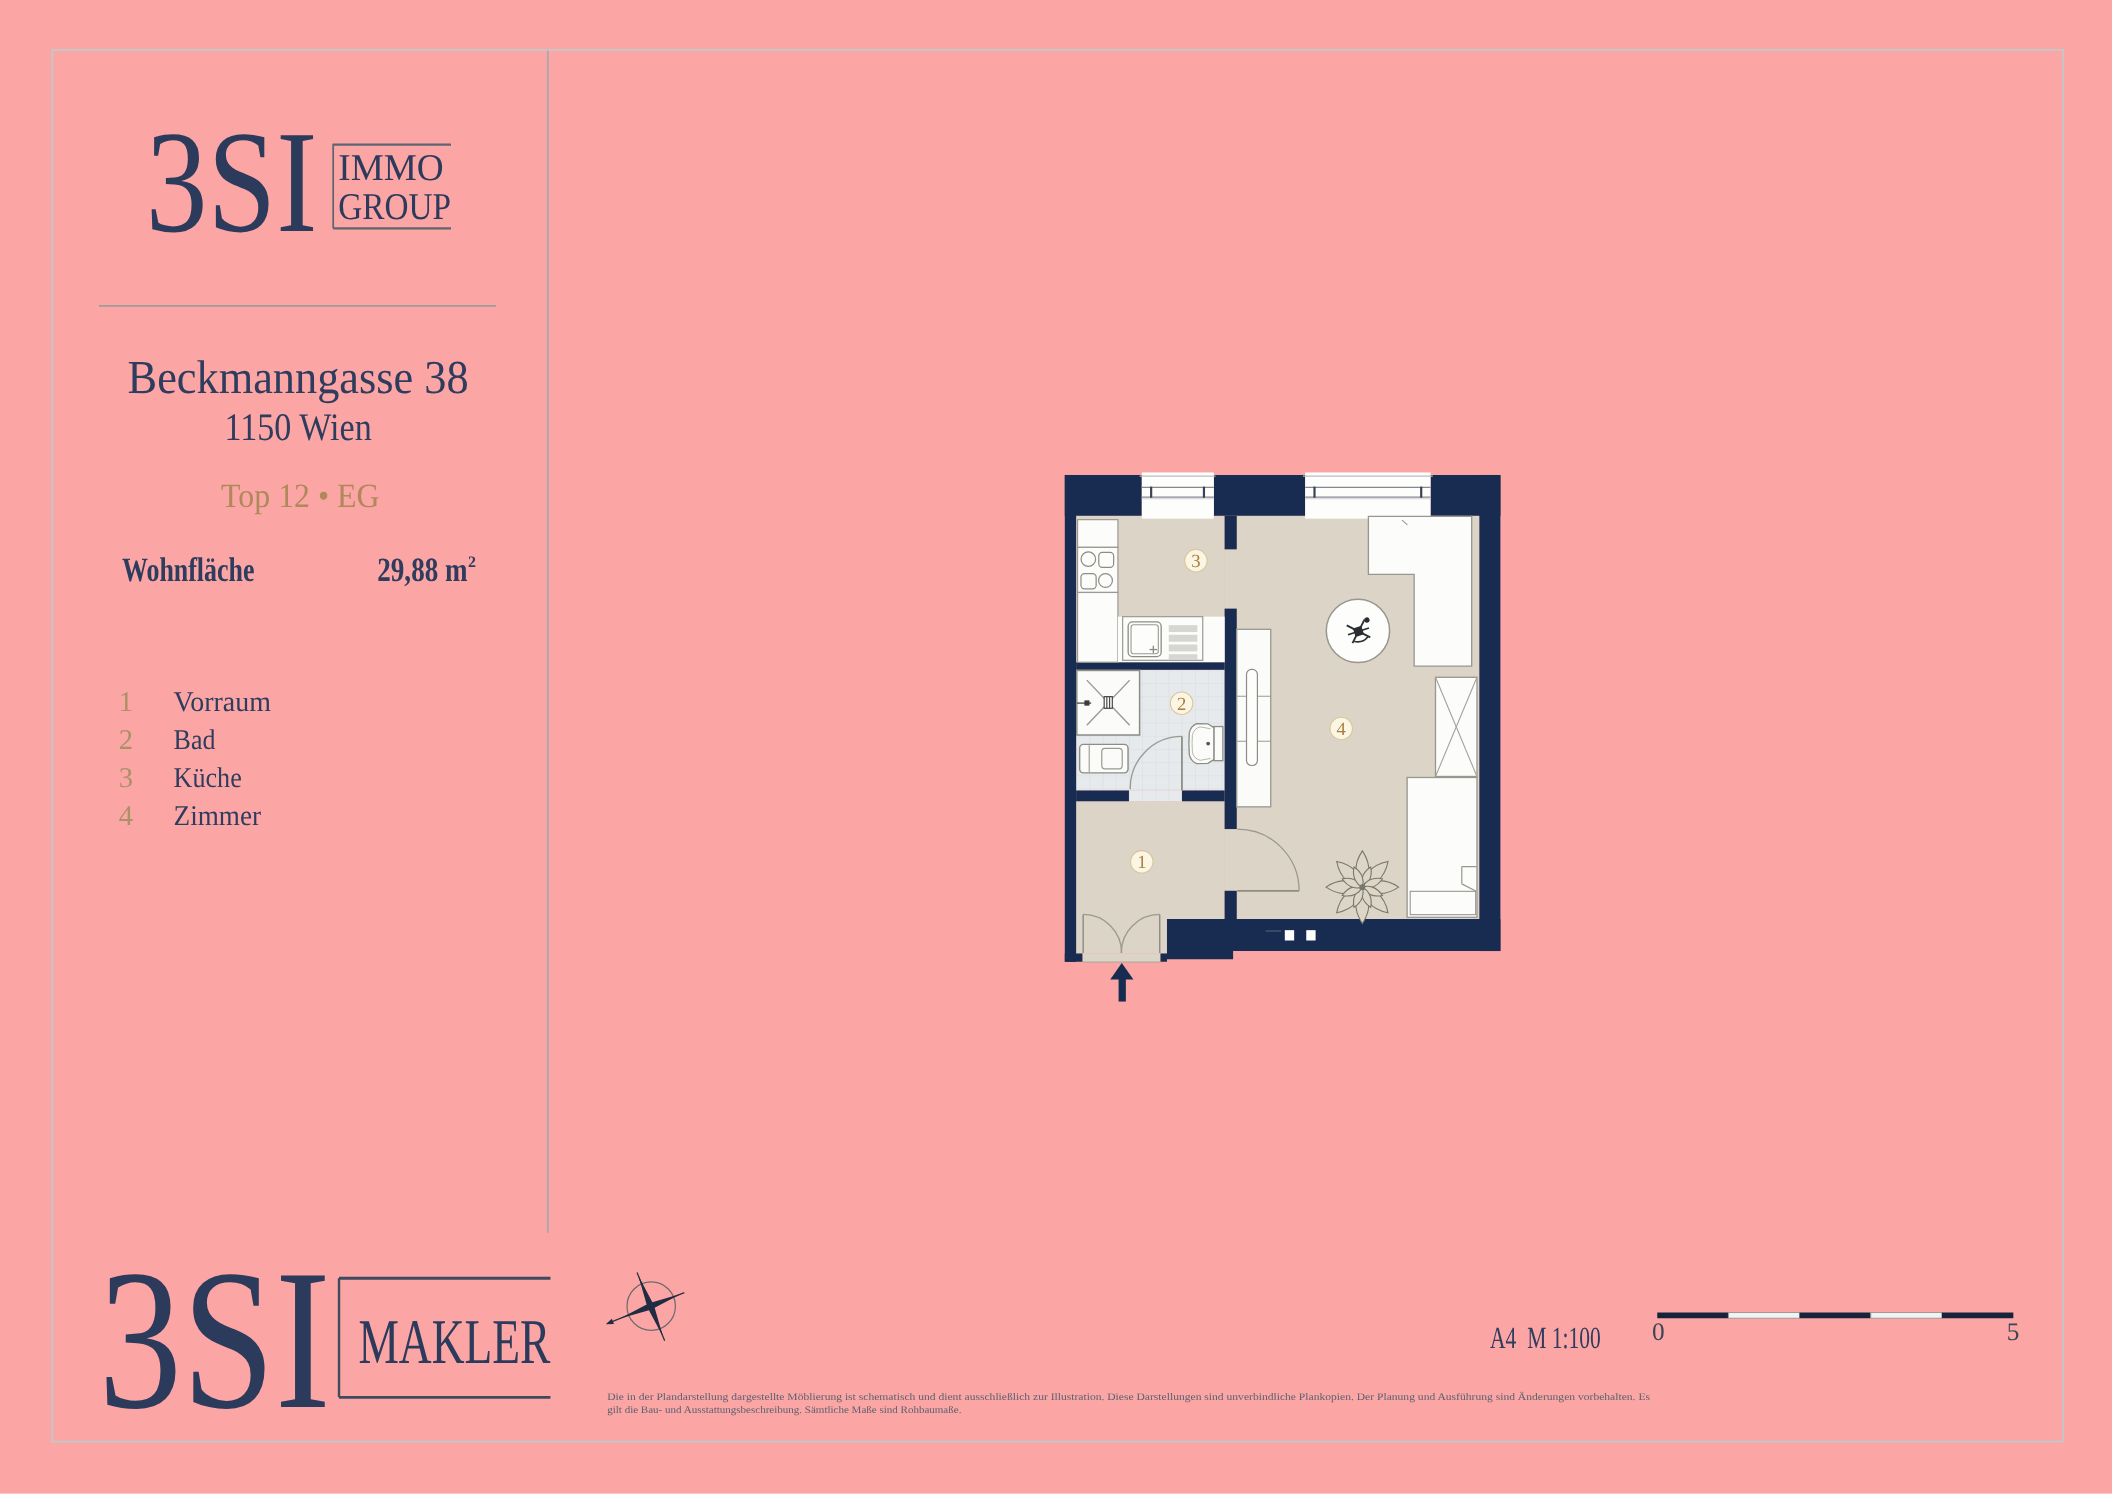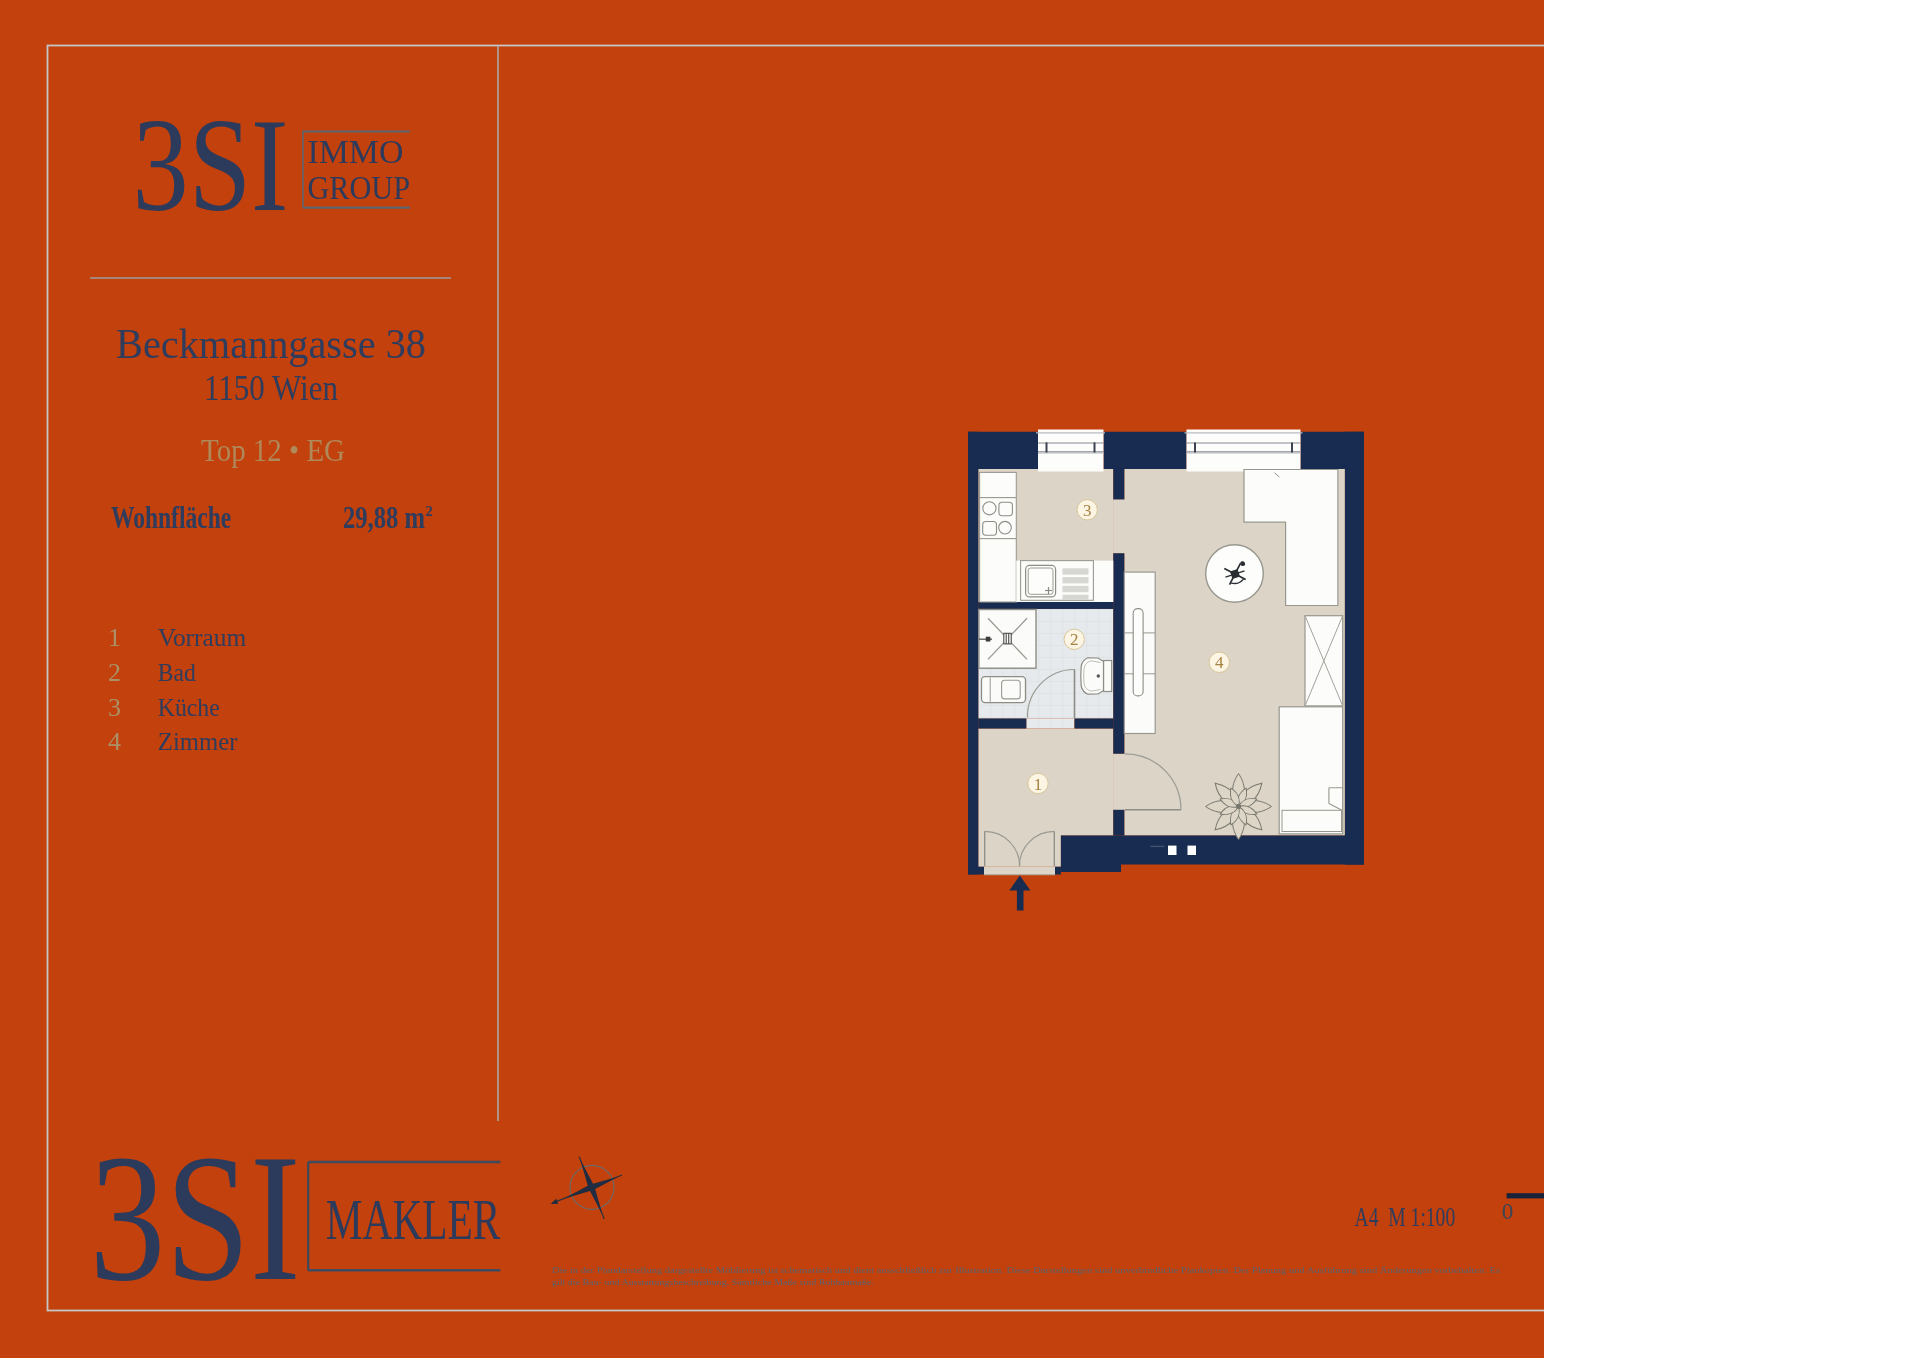--- a/index.html
+++ b/index.html
@@ -1,16 +1,16 @@
 <!DOCTYPE html>
 <html><head>
 <meta charset="utf-8">
 <style>
   html,body{margin:0;padding:0;background:#ffffff;}
-  #page{position:relative;width:1544px;height:1358px;background:#c2410c;overflow:hidden;}
+  #page{position:relative;width:1920px;height:1358px;background:#fca5a5;overflow:hidden;}
   svg text{font-family:"Liberation Serif", serif;}
 </style>
 </head>
 <body>
 <div id="page">
 <svg width="1920" height="1358" viewBox="0 0 1920 1358">
 <defs>
 <pattern id="tiles" patternUnits="userSpaceOnUse" x="978.3" y="608.9" width="12" height="12">
   <rect width="12" height="12" fill="#e7eaed"></rect>
   <path d="M 0 0 H 12 M 0 0 V 12" stroke="#d9dce0" stroke-width="1" fill="none"></path>

